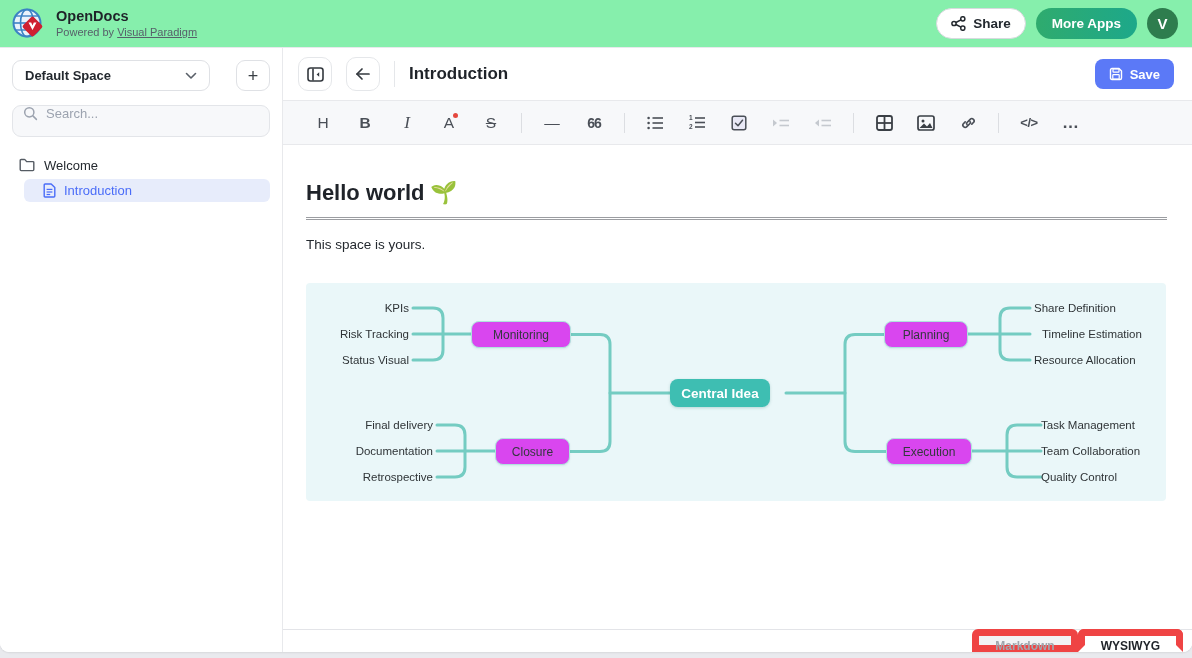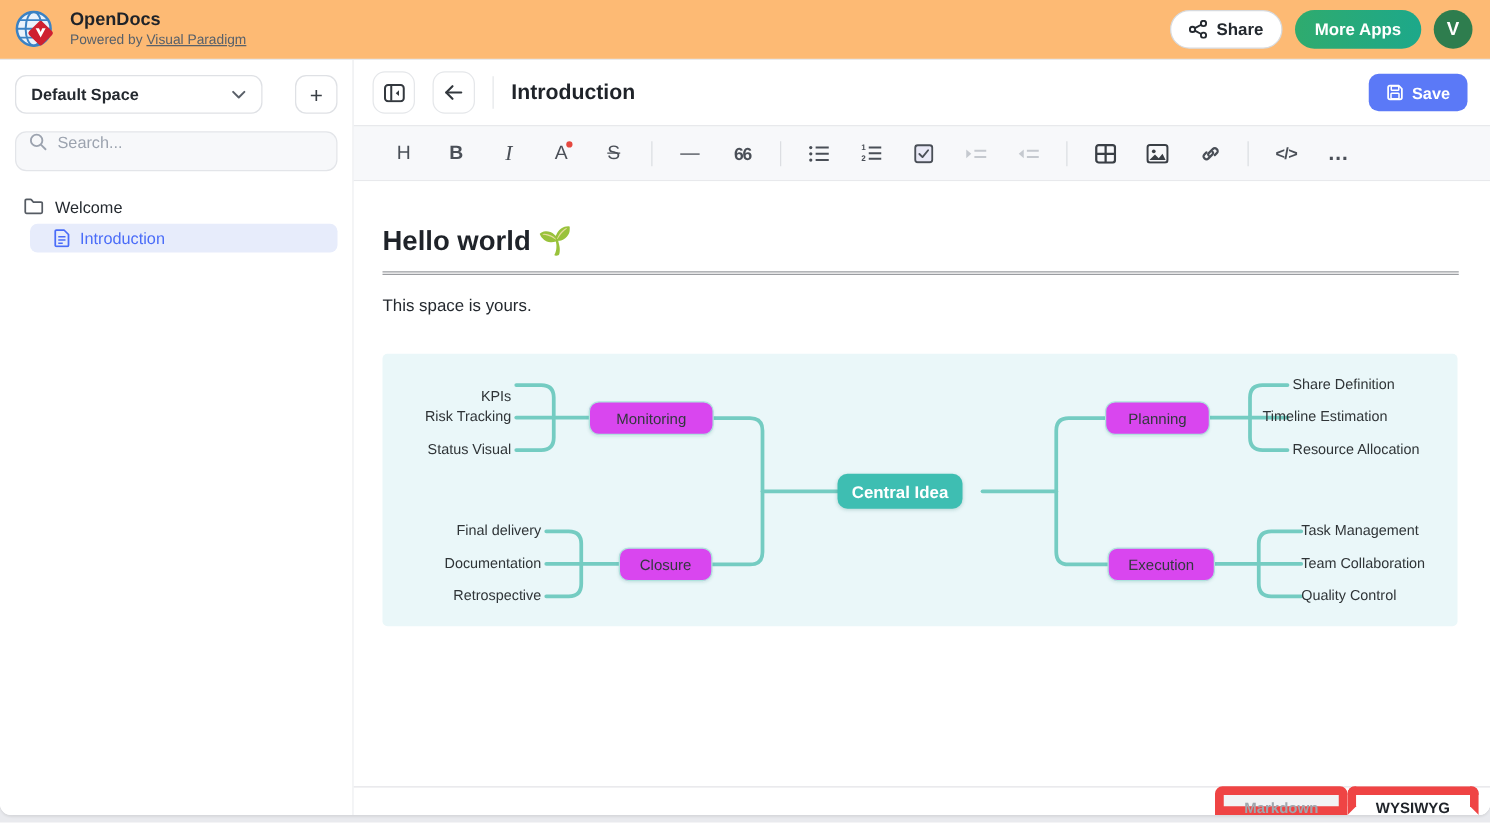--- a/index.html
+++ b/index.html
@@ -10,21 +10,21 @@
   }
   .app {
     width: 1192px; height: 652px; background: #fff;
     display: flex; flex-direction: column;
     border-radius: 0 0 9px 9px; overflow: hidden;
     box-shadow: 0 1px 2px rgba(0,0,0,.08);
   }
   
   .header {
     height: 48px; flex: 0 0 48px; display: flex; align-items: center;
-    padding: 0 14px 0 10px; border-bottom: 1px solid #e8e9ec; background: #fdba74;
+    padding: 0 14px 0 10px; border-bottom: 1px solid #e8e9ec; background: #86efac;
   }
   .logo { width: 36px; height: 36px; position: relative; flex: 0 0 36px; }
   .brand { margin-left: 10px; line-height: 1.1; }
   .brand-name { font-size: 14.5px; font-weight: 700; color: #1f2329; }
   .brand-sub { font-size: 11px; color: #57606a; margin-top: 1px; }
   .brand-sub a-like, .powered-link { text-decoration: underline; color: #57606a; cursor: pointer; }
   .header-spacer { flex: 1; }
   .btn-share {
     display: flex; align-items: center; gap: 7px; height: 31px; padding: 0 14px;
     border: 1px solid #d7dade; border-radius: 16px; background: #fff;
@@ -403,26 +403,26 @@
               <path d="M724 25 H704 Q694 25 694 35 V67 Q694 77 704 77 H724"></path>
               <path d="M662 51 H724"></path>
 
               <path d="M735 142 H711 Q701 142 701 152 V184 Q701 194 711 194 H735"></path>
               <path d="M666 168 H735"></path>
             </g>
           </svg>
 
         <div class="mm-central" style="left: 364px; top: 96px; width: 100px; height: 28px; background: rgb(62, 190, 178);">Central Idea</div>
             <div class="mm-node" style="left: 165px; top: 38px; width: 100px; height: 27px; border-color: rgb(175, 227, 221);">Monitoring</div>
-            <div class="mm-leaf" style="top: 27px; right: 757px; text-align: right; padding-left: 45px;">KPIs</div>
+            <div class="mm-leaf" style="top: 17px; right: 757px; text-align: right; padding-left: 45px;">KPIs</div>
             <div class="mm-leaf" style="top: 43px; right: 757px; text-align: right;">Risk Tracking</div>
             <div class="mm-leaf" style="top: 69px; right: 757px; text-align: right;">Status Visual</div>
             <div class="mm-node" style="left: 578px; top: 38px; width: 84px; height: 27px; border-color: rgb(175, 227, 221);">Planning</div>
             <div class="mm-leaf" style="top: 17px; left: 728px;">Share Definition</div>
-            <div class="mm-leaf" style="top: 43px; left: 704px;">Timeline Estimation</div>
+            <div class="mm-leaf" style="top: 43px; left: 736px;">Timeline Estimation</div>
             <div class="mm-leaf" style="top: 69px; left: 728px;">Resource Allocation</div>
             <div class="mm-node" style="left: 189px; top: 155px; width: 75px; height: 27px; border-color: rgb(175, 227, 221);">Closure</div>
             <div class="mm-leaf" style="top: 134px; right: 733px; text-align: right;">Final delivery</div>
             <div class="mm-leaf" style="top: 160px; right: 733px; text-align: right;">Documentation</div>
             <div class="mm-leaf" style="top: 186px; right: 733px; text-align: right;">Retrospective</div>
             <div class="mm-node" style="left: 580px; top: 155px; width: 86px; height: 27px; border-color: rgb(175, 227, 221);">Execution</div>
             <div class="mm-leaf" style="top: 134px; left: 735px;">Task Management</div>
             <div class="mm-leaf" style="top: 160px; left: 735px;">Team Collaboration</div>
             <div class="mm-leaf" style="top: 186px; left: 735px;">Quality Control</div>
           </div>

